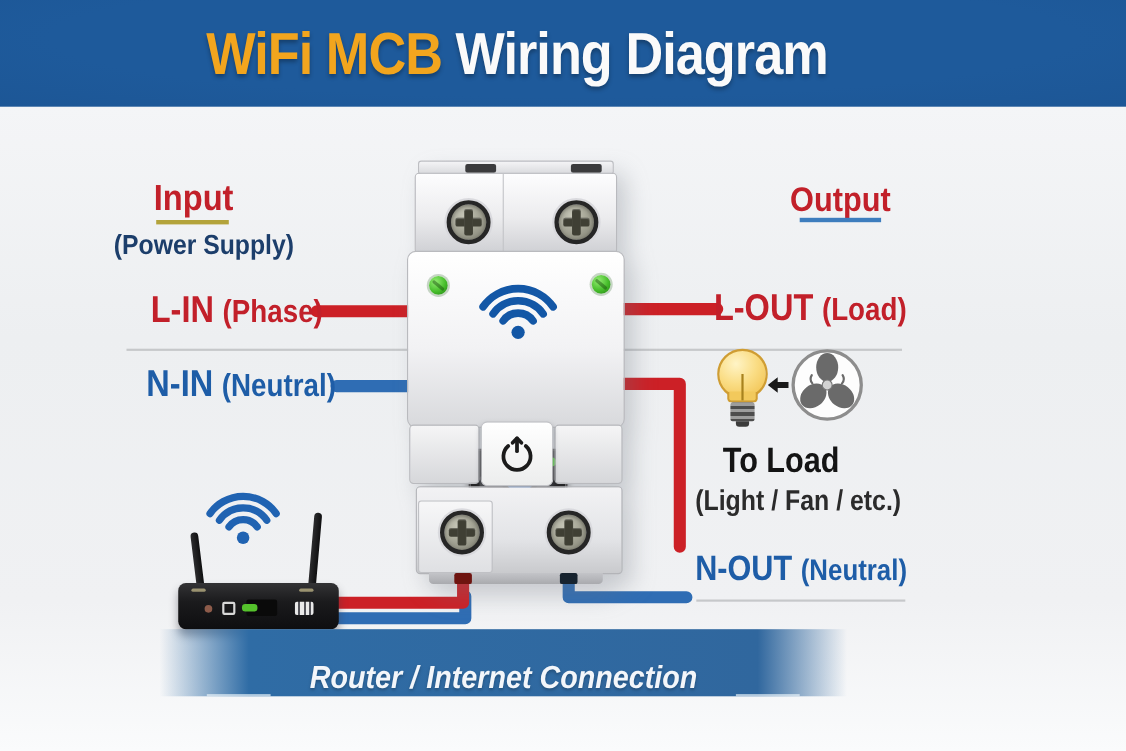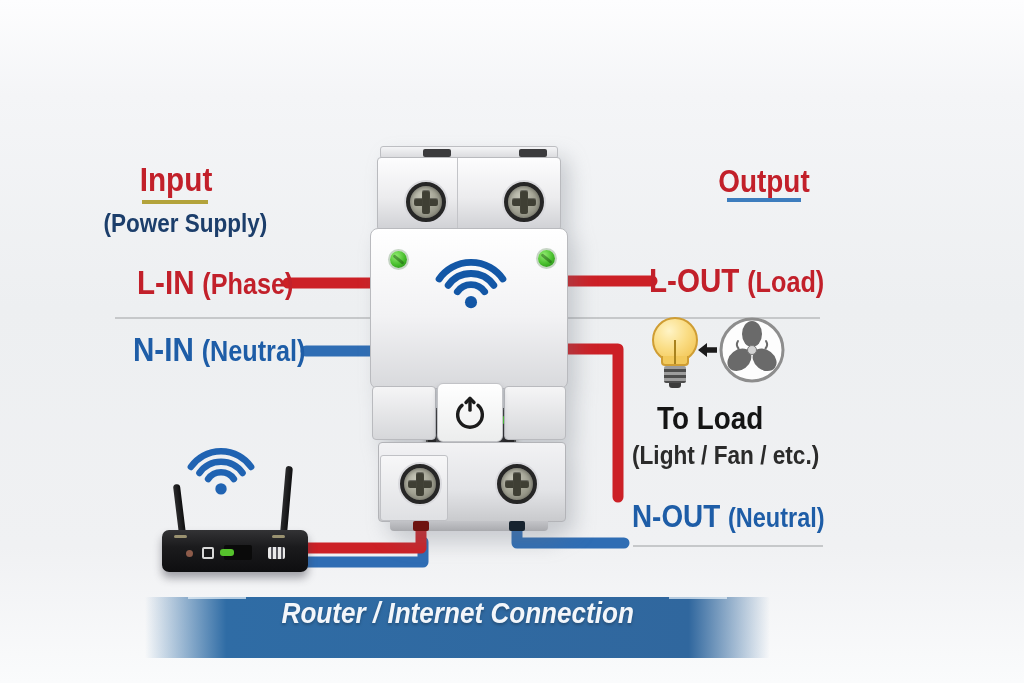--- a/index.html
+++ b/index.html
@@ -97,35 +97,38 @@
     background:#f2c95c;border:2px solid #cf9d33;border-top:none;border-radius:0 0 4px 4px;}
   .bulb-fil{position:absolute;left:23px;top:24px;width:2px;height:24px;background:#a8821e;}
   .bulb-base{position:absolute;left:13px;top:50px;width:22px;height:17px;border-radius:2px;
     background:repeating-linear-gradient(180deg,#9d9d9d 0 3px,#4d4d4d 3px 6px);}
   .bulb-nub{position:absolute;left:18px;top:67px;width:12px;height:5px;border-radius:0 0 3px 3px;background:#3c3c3c;}
   
   .fan{position:absolute;left:717px;top:315px;width:70px;height:70px;}
   .load-arrow{position:absolute;left:698px;top:342px;width:19px;height:16px;}
   
   .footer-band{
-    position:absolute;left:145px;top:597px;width:625px;height:61px;
+    position:absolute;left:145px;top:572px;width:625px;height:61px;
     background:linear-gradient(90deg,rgba(47,108,165,0) 0%,#2f6ca5 13%,#30679e 87%,rgba(47,108,165,0) 100%);
-    display:flex;align-items:flex-start;justify-content:center;gap:16px;
+    display:flex;align-items:flex-end;justify-content:center;gap:16px;
   }
   .f-dash{width:58px;height:2px;background:rgba(235,243,250,.7);}
   .f-text{color:#f3f6fa;font-size:29px;font-weight:bold;font-style:italic;white-space:nowrap;
     transform:scaleX(.9);transform-origin:center;text-shadow:0 2px 3px rgba(0,0,0,.25);}
   svg{display:block;}
   .wires{position:absolute;left:0;top:0;}
 </style>
 </head>
 <body>
 
 <div class="stage">
 
+  <div class="header">
+    <h1><span class="title-hl">WiFi MCB</span><span class="title-rest">Wiring Diagram</span></h1>
+  </div>
 
   <div class="rule" style="left:115px;top:317px;width:705px;"></div>
   <div class="rule" style="left:633px;top:545px;width:190px;"></div>
 
   <svg class="wires" width="1024" height="683" viewBox="0 0 1024 683">
     <g fill="none" stroke-linecap="round" stroke-linejoin="round">
       <path d="M306 351 L 372 351" stroke="#2f6db4" stroke-width="11"></path>
       <path d="M294 562 L 423 562 L 423 542" stroke="#2f6db4" stroke-width="11"></path>
       <path d="M517 526 L 517 543 L 624 543" stroke="#2f6db4" stroke-width="11"></path>
       <path d="M288 283 L 372 283" stroke="#cc2026" stroke-width="11"></path>

